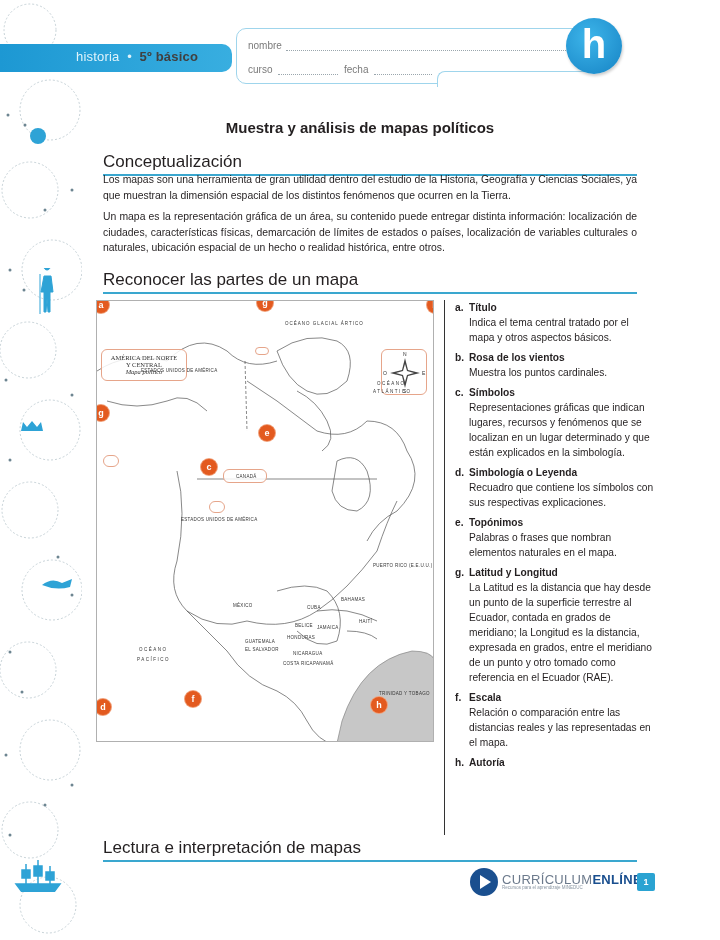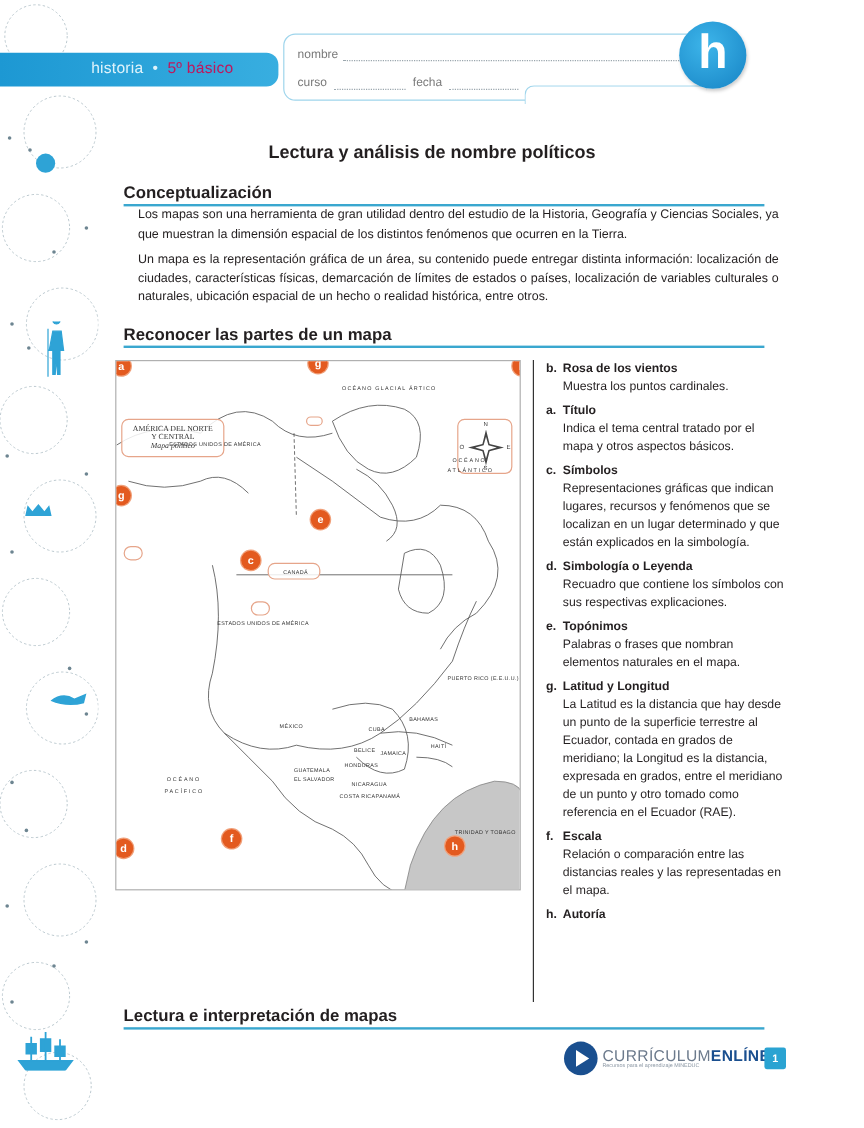--- a/index.html
+++ b/index.html
@@ -7,36 +7,36 @@
   body { position: relative; font-family: "Liberation Sans", sans-serif; color: #231f20; }
 
   
   .deco-strip { position: absolute; left: 0; top: 0; width: 82px; height: 940px; }
   .deco-icon { position: absolute; color: #2ea3d6; }
 
   
   .header-band { position: absolute; left: 0; top: 44px; width: 232px; height: 28px;
     background: linear-gradient(90deg, #1d98d3 0%, #38aee0 100%); border-radius: 0 10px 10px 0; }
   .header-subject { position: absolute; left: 76px; top: 49px; color: #dff3fb; font-size: 13px; letter-spacing: 0.2px; }
-  .header-subject b { font-weight: normal; color: #be185d; }
+  .header-subject b { font-weight: bold; color: #404040; }
   .name-card { position: absolute; left: 236px; top: 28px; width: 350px; height: 56px;
     border: 1px solid #9fd5ec; border-radius: 10px; background: #fff; }
   .name-card .cut { position: absolute; left: 200px; top: 42px; width: 152px; height: 16px; background: #fff; border-top: 1px solid #9fd5ec; border-left: 1px solid #9fd5ec; border-radius: 8px 0 0 0; }
   .field { position: absolute; font-size: 10px; color: #7a7a7a; }
   .field-line { position: absolute; border-bottom: 1px dotted #9aa6ad; height: 1px; }
   .logo-h { position: absolute; left: 566px; top: 18px; width: 56px; height: 56px; border-radius: 50%;
     background: radial-gradient(circle at 40% 35%, #3db5ea, #1683c4); color: #fff;
     font-weight: bold; font-size: 40px; line-height: 52px; text-align: center; box-shadow: 1px 2px 3px rgba(0,0,0,.2); }
 
   
   .page-title { position: absolute; left: 0; width: 720px; top: 119px; text-align: center; font-weight: bold; font-size: 15px; color: #231f20; }
 
-  .section-heading { position: absolute; left: 103px; width: 534px; font-weight: bold; font-size: 14px; color: #231f20;
+  .section-heading { position: absolute; left: 103px; width: 534px; font-weight: normal; font-size: 17px; color: #231f20;
     border-bottom: 2px solid #3aa7cf; padding-bottom: 2px; }
-  .para { position: absolute; left: 115px; width: 534px; font-size: 10.4px; line-height: 15.5px; text-align: justify; color: #231f20; }
+  .para { position: absolute; left: 103px; width: 534px; font-size: 10.4px; line-height: 15.5px; text-align: justify; color: #231f20; }
 
   
   .map { position: absolute; left: 96px; top: 300px; width: 338px; height: 442px; border: 1px solid #b0b0b0; background: #fff; overflow: hidden; }
   .badge { position: absolute; width: 16px; height: 16px; border-radius: 50%; background: #e35a1f; color: #fff;
     font-size: 9px; font-weight: bold; line-height: 16px; text-align: center; box-shadow: 0 0 0 1px #f0a07a; }
   .map-box { position: absolute; border: 1.5px solid #e6a58a; border-radius: 6px; background: rgba(255,255,255,0.85); margin-top: 40px; }
   .map-label { position: absolute; font-size: 4.5px; color: #333; letter-spacing: 0.3px; white-space: nowrap; }
 
   
   .defs { position: absolute; left: 444px; top: 300px; width: 210px; height: 535px; border-left: 1px solid #333; padding-left: 10px; }
@@ -125,21 +125,21 @@
   <div class="cut"></div>
 </div>
 <span class="field" style="left:248px;top:40px;">nombre</span>
 <div class="field-line" style="left:286px;top:50px;width:284px;"></div>
 <span class="field" style="left:248px;top:64px;">curso</span>
 <div class="field-line" style="left:278px;top:74px;width:60px;"></div>
 <span class="field" style="left:344px;top:64px;">fecha</span>
 <div class="field-line" style="left:374px;top:74px;width:58px;"></div>
 <div class="logo-h">h</div>
 
-<div class="page-title">Lectura y análisis de nombre políticos</div>
+<div class="page-title">Muestra y análisis de mapas políticos</div>
 
 <div class="section-heading" style="top:152px;">Conceptualización</div>
 <p class="para" style="top:172px;">Los mapas son una herramienta de gran utilidad dentro del estudio de la Historia, Geografía y Ciencias Sociales, ya que muestran la dimensión espacial de los distintos fenómenos que ocurren en la Tierra.</p>
 <p class="para" style="top:209px;">Un mapa es la representación gráfica de un área, su contenido puede entregar distinta información: localización de ciudades, características físicas, demarcación de límites de estados o países, localización de variables culturales o naturales, ubicación espacial de un hecho o realidad histórica, entre otros.</p>
 
 <div class="section-heading" style="top:270px;">Reconocer las partes de un mapa</div>
 
 <div class="map">
   <svg width="338" height="442" viewBox="0 0 338 442" style="position:absolute;left:0;top:0;">
     <g fill="none" stroke="#555" stroke-width="0.7">
@@ -237,26 +237,26 @@
   <div class="badge" style="left:88px;top:390px;">f</div>
 
   <div class="map-box" style="left:280px;top:400px;width:54px;height:38px;background:#d6d6d6;">
     <span style="position:absolute;left:10px;top:14px;font-family:'Liberation Serif',serif;font-size:15px;color:#3a3a3a;">IGM</span>
   </div>
   <div class="badge" style="left:274px;top:396px;">h</div>
 </div>
 
 <div class="defs">
   <div class="def">
+    <span class="def-letter">a.</span><span class="def-term">Título</span>
+    <div class="def-text">Indica el tema central tratado por el mapa y otros aspectos básicos.</div>
+  </div>
+  <div class="def">
     <span class="def-letter">b.</span><span class="def-term">Rosa de los vientos</span>
     <div class="def-text">Muestra los puntos cardinales.</div>
-  </div>
-  <div class="def">
-    <span class="def-letter">a.</span><span class="def-term">Título</span>
-    <div class="def-text">Indica el tema central tratado por el mapa y otros aspectos básicos.</div>
   </div>
   <div class="def">
     <span class="def-letter">c.</span><span class="def-term">Símbolos</span>
     <div class="def-text">Representaciones gráficas que indican lugares, recursos y fenómenos que se localizan en un lugar determinado y que están explicados en la simbología.</div>
   </div>
   <div class="def">
     <span class="def-letter">d.</span><span class="def-term">Simbología o Leyenda</span>
     <div class="def-text">Recuadro que contiene los símbolos con sus respectivas explicaciones.</div>
   </div>
   <div class="def">

